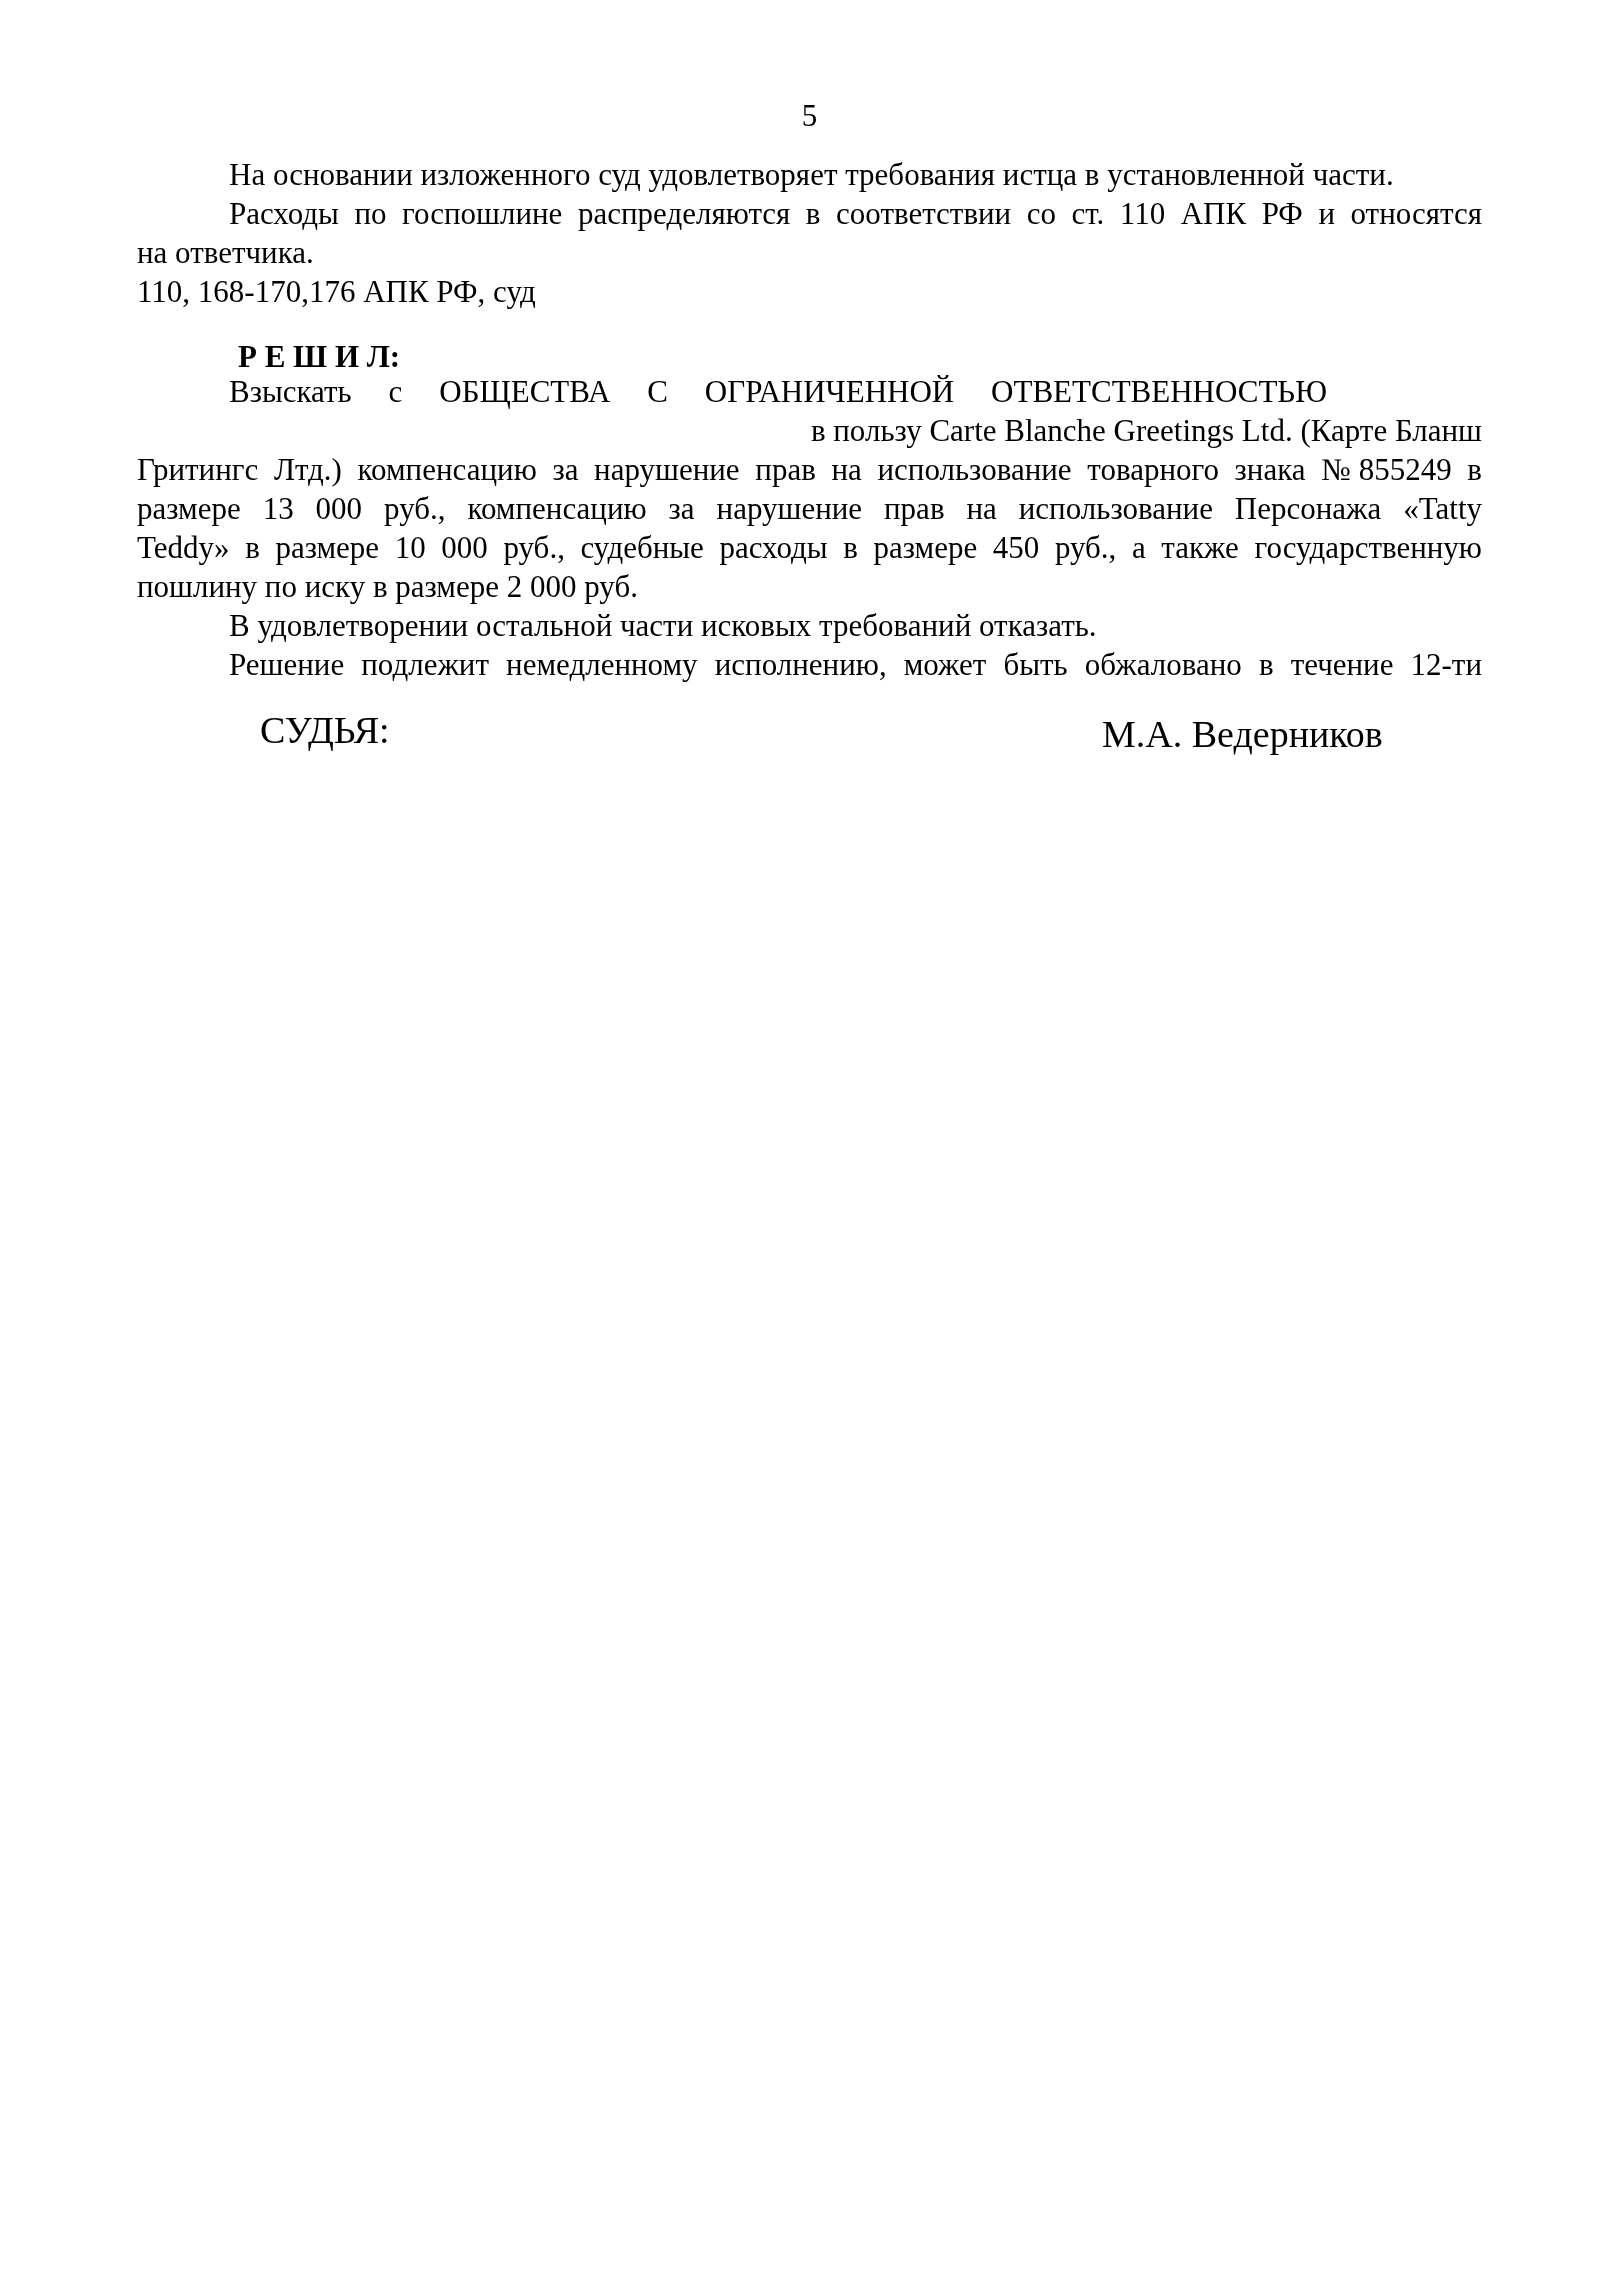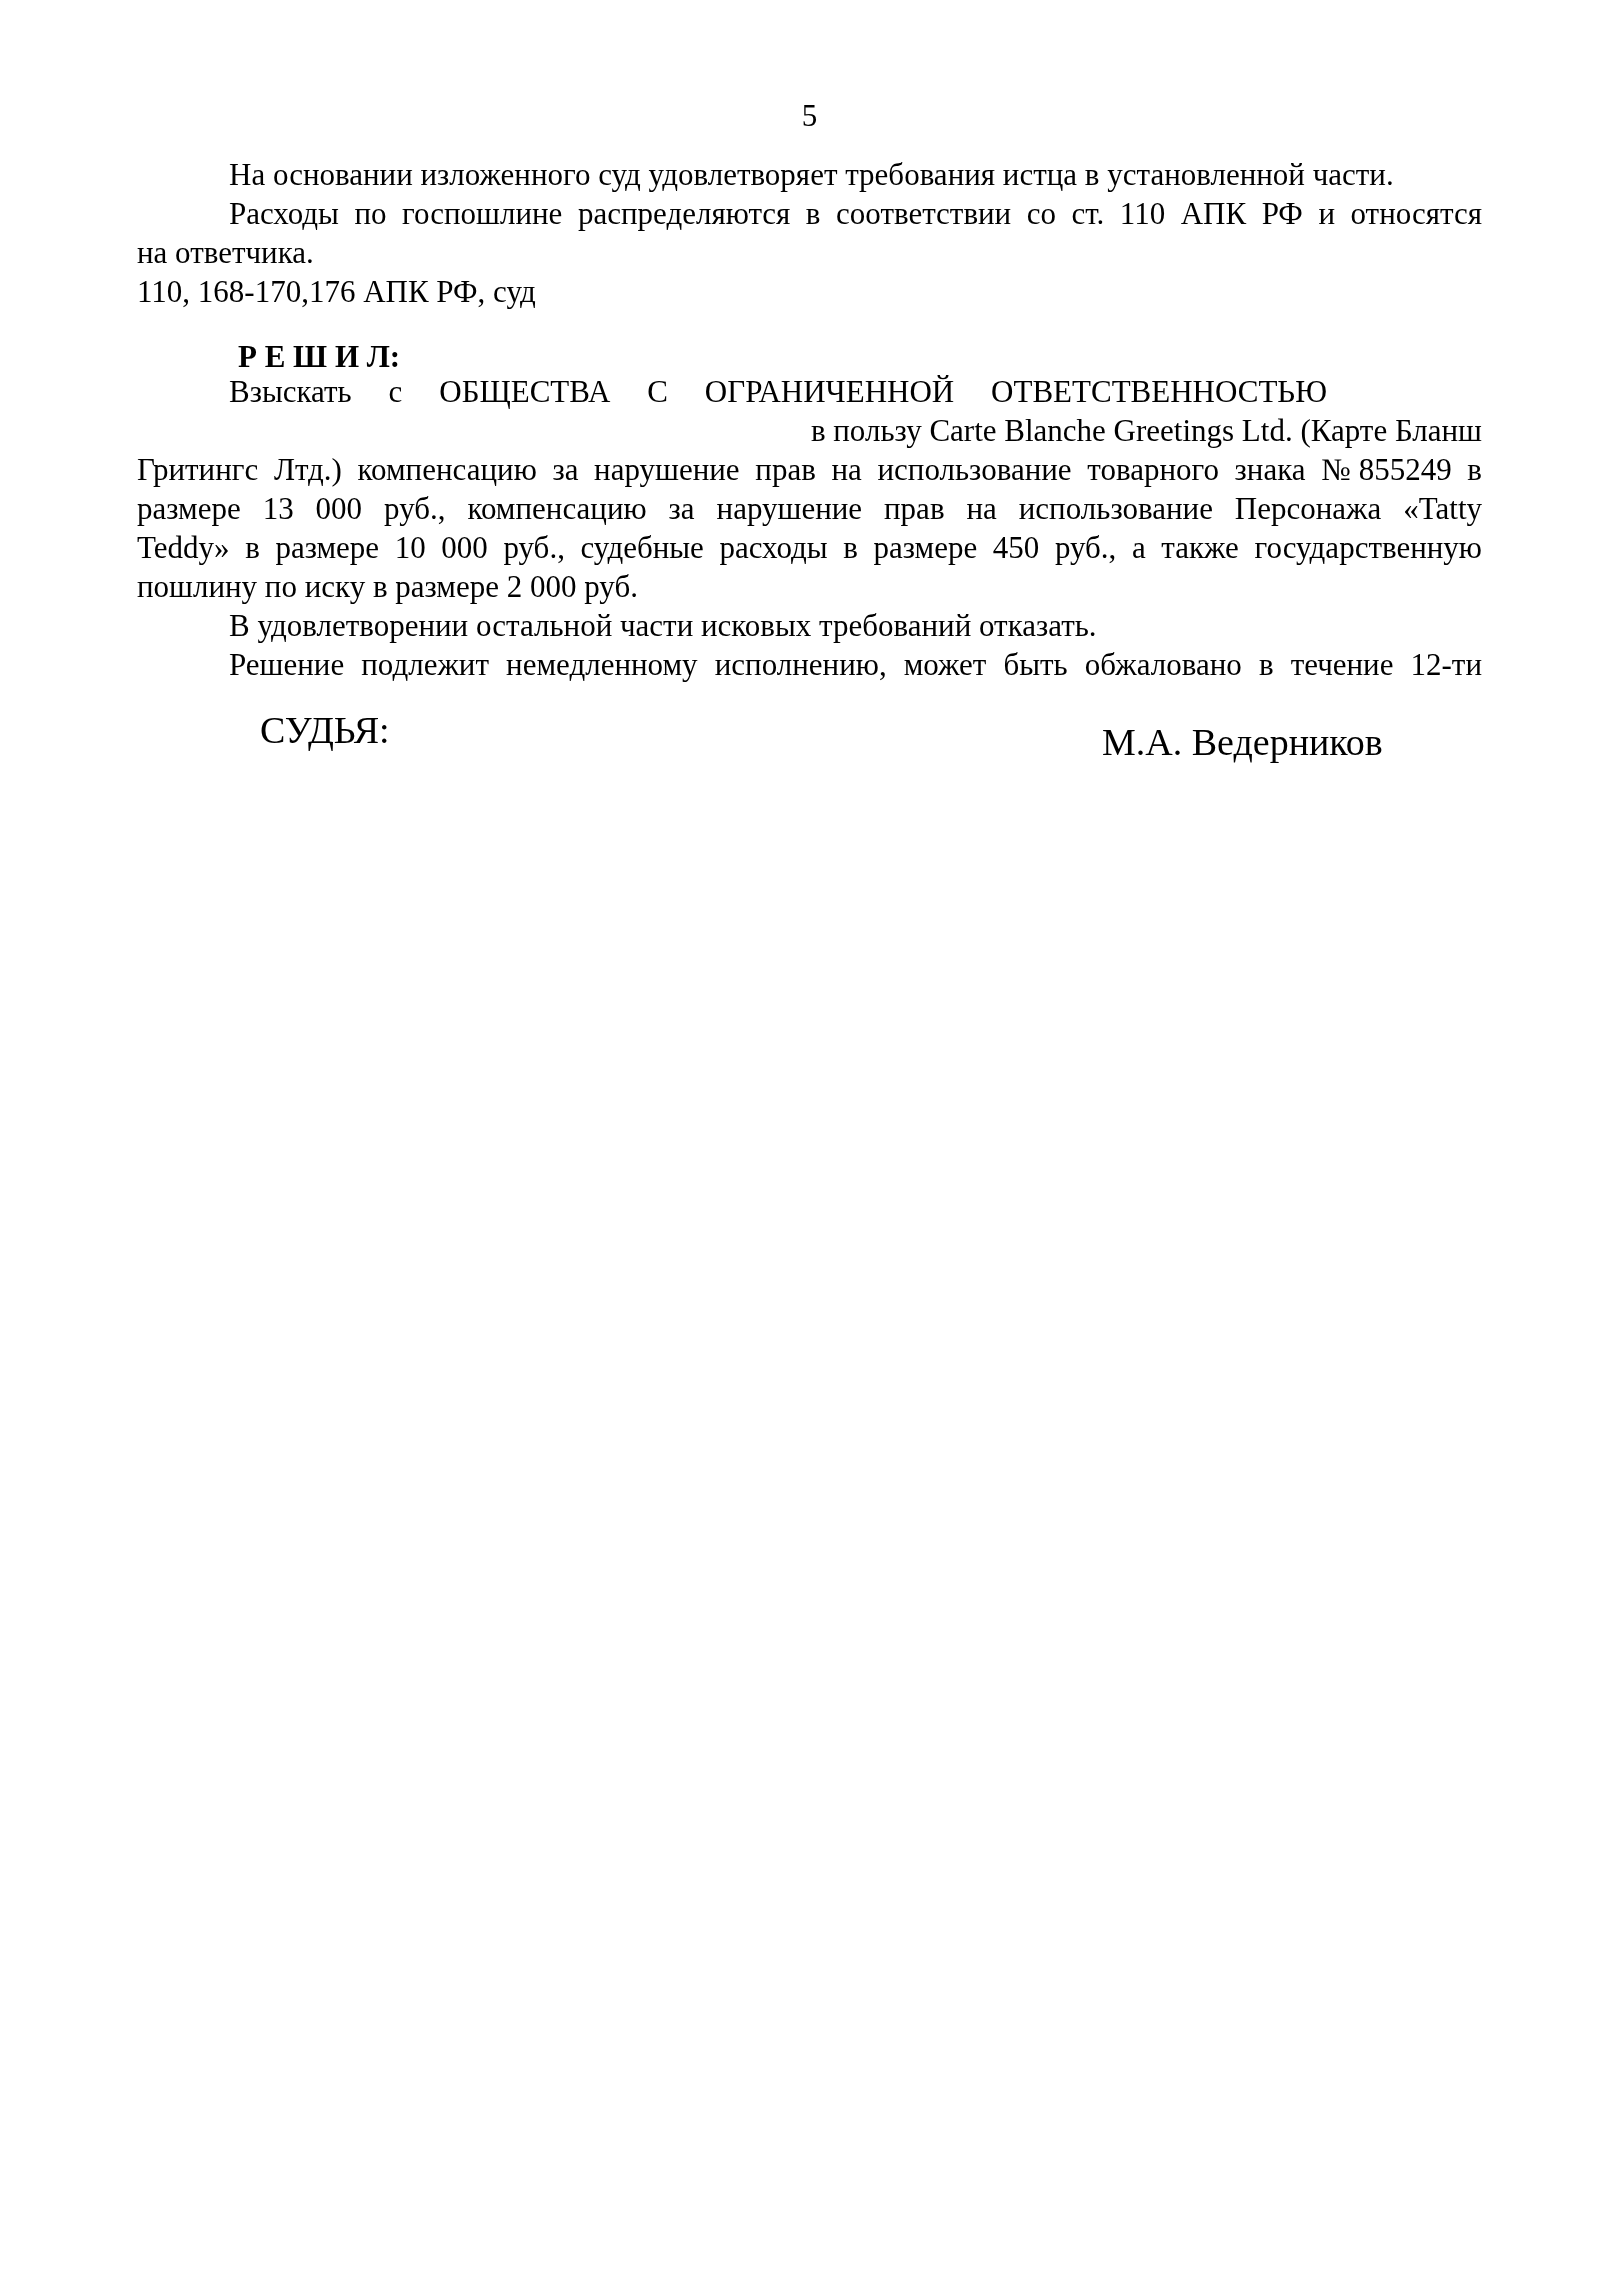--- a/index.html
+++ b/index.html
@@ -65,21 +65,21 @@
     font-weight: normal;
   }
   .sig-label {
     position: absolute;
     left: 123px;
     top: 0;
   }
   .sig-name {
     position: absolute;
     left: 965px;
-    top: 12px;
+    top: 4px;
   }
 </style>
 </head>
 <body>
 
 <div class="page">
   <div class="content">
 
     <div class="page-number">5</div>
 

